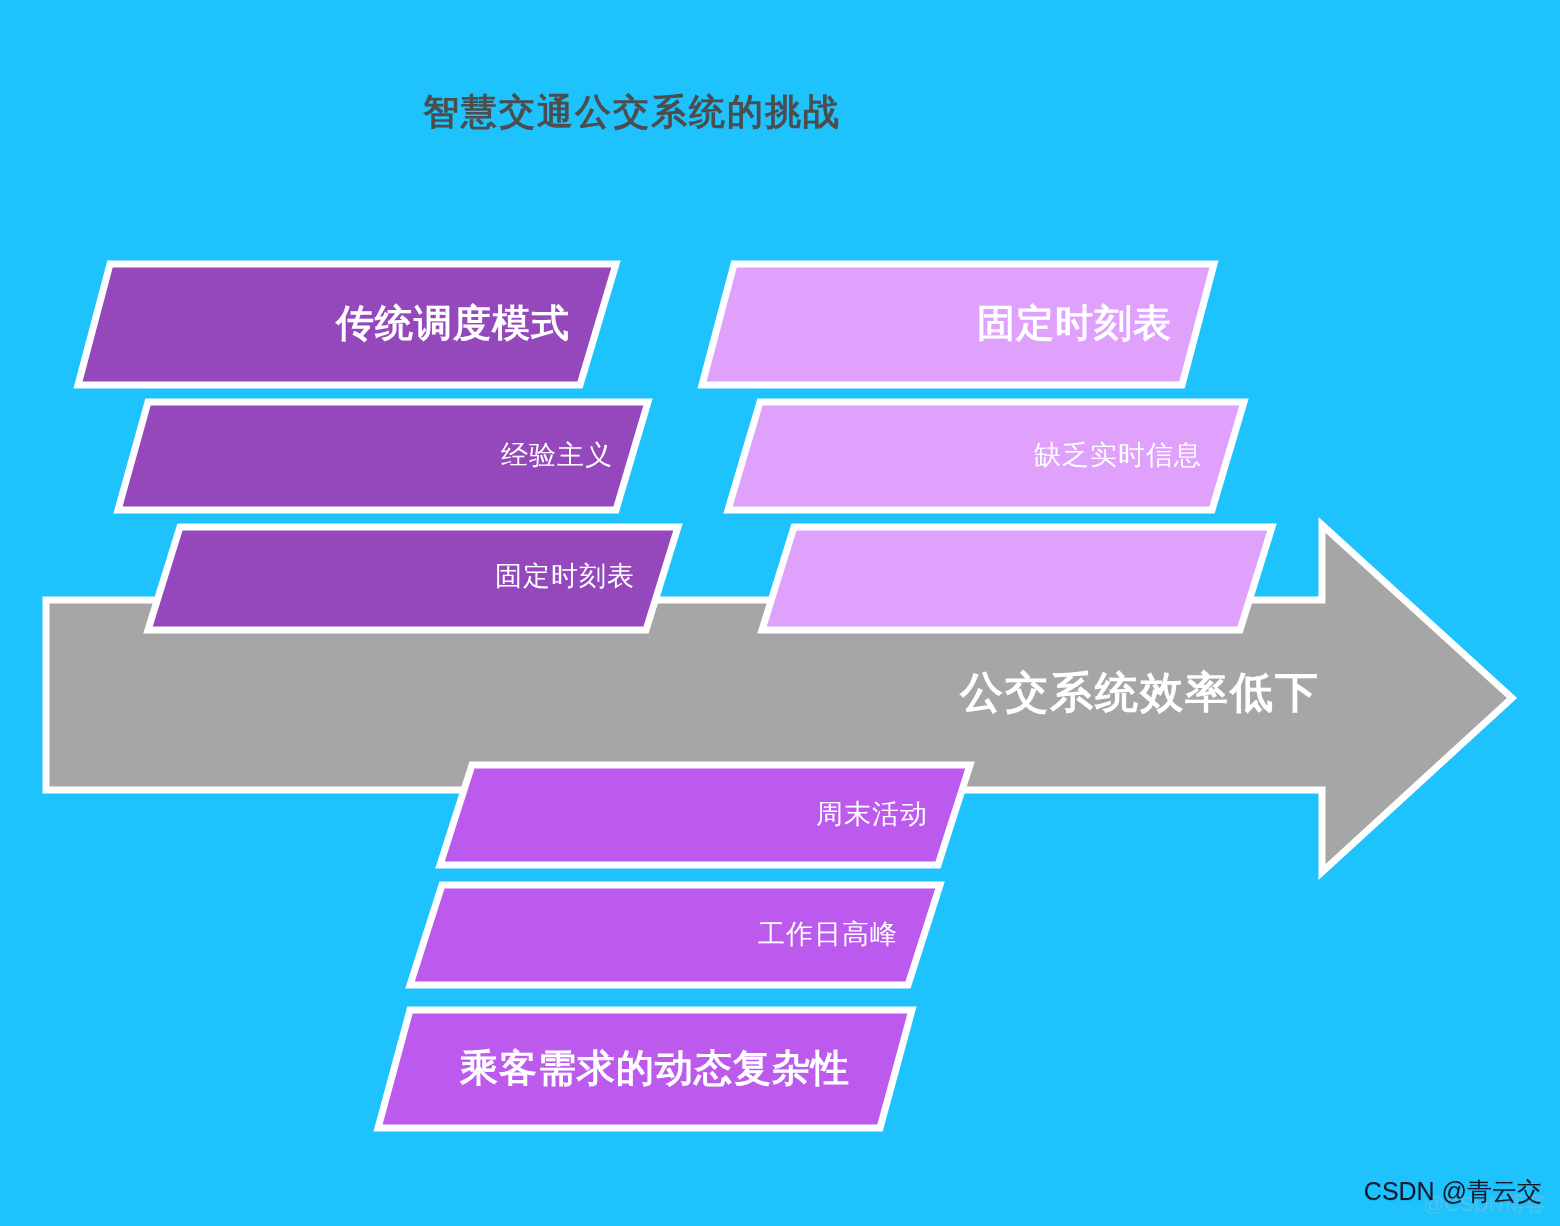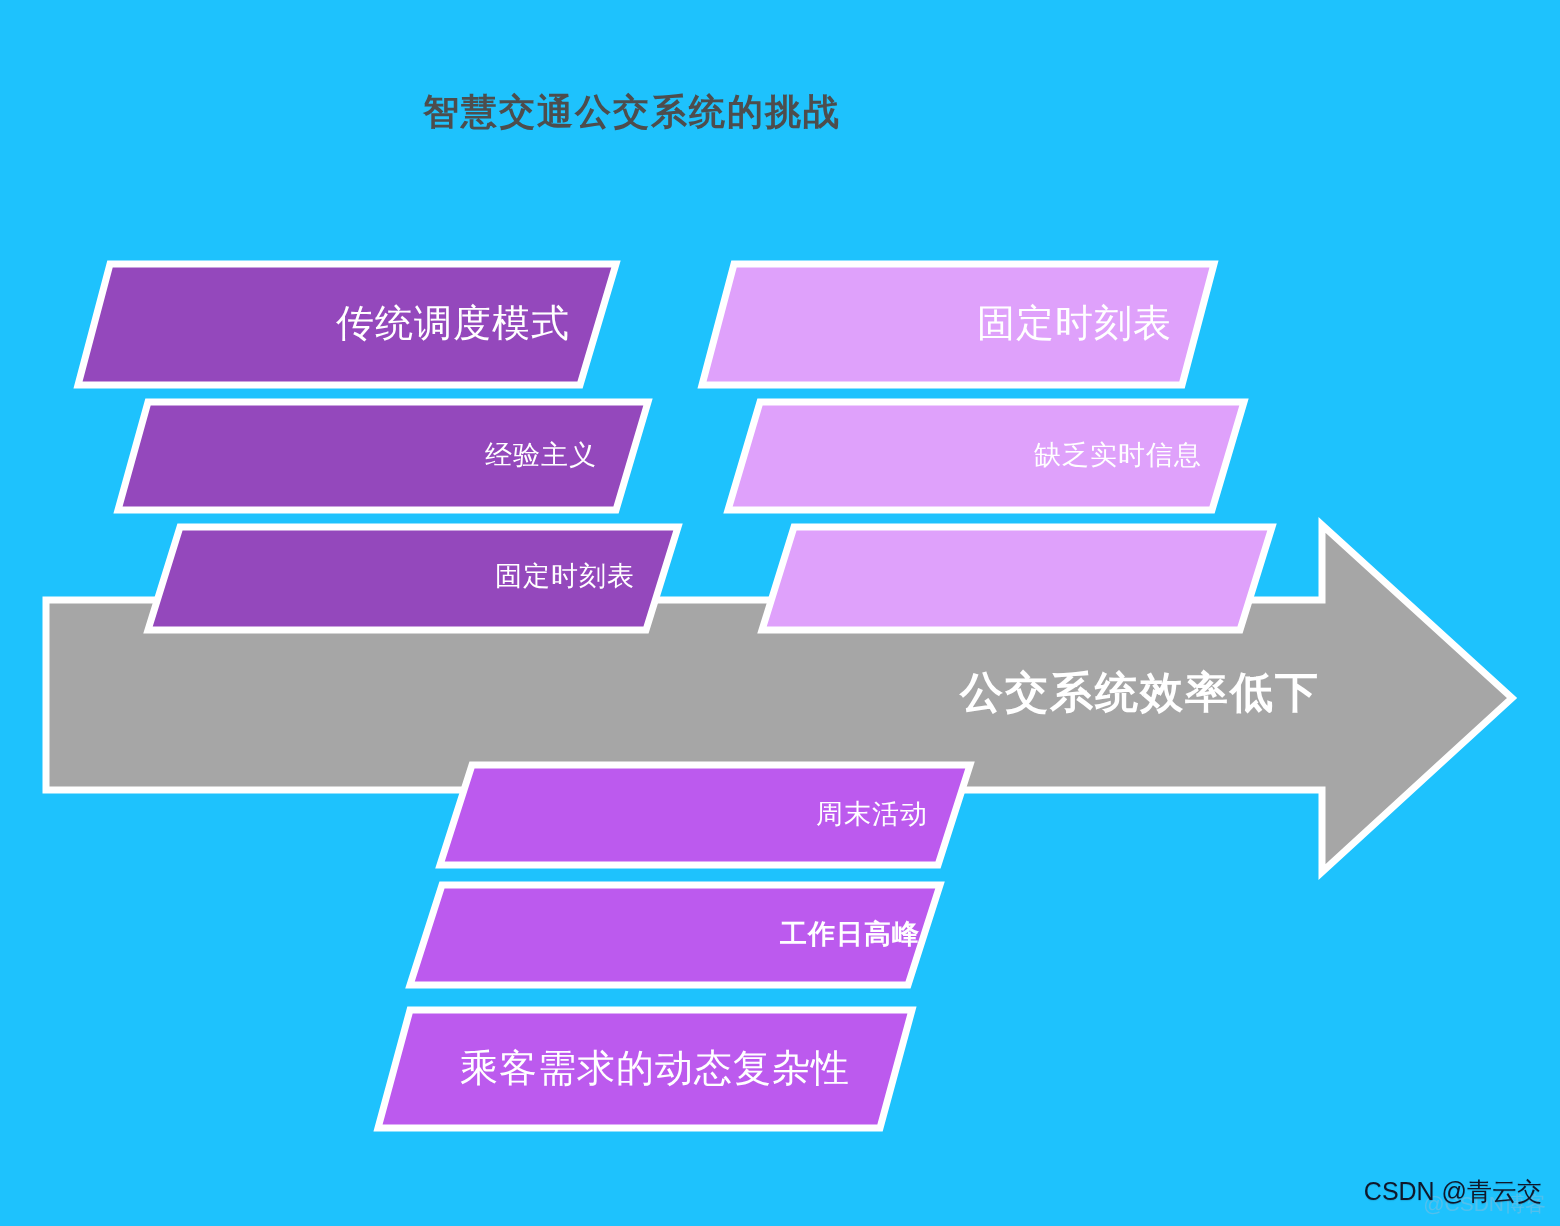--- a/index.html
+++ b/index.html
@@ -28,21 +28,21 @@
     height: 1226px;
   }
   .shape-label {
     position: absolute;
     color: #FFFFFF;
     white-space: nowrap;
     text-align: right;
     line-height: 1;
   }
   .lbl-head {
-    font-weight: normal;
+    font-weight: bold;
     font-size: 38px;
     letter-spacing: 1px;
   }
   .lbl-sub {
     font-weight: normal;
     font-size: 27px;
     letter-spacing: 1px;
   }
   #page-title {
     position: absolute;
@@ -109,28 +109,28 @@
     <polygon points="794,527 1272,527 1240,630 762,630" fill="#DFA1FB" stroke="#FFFFFF" stroke-width="7" stroke-linejoin="miter"></polygon>
 
     <polygon points="472,765 970,765 938,865 440,865" fill="#BC5AEE" stroke="#FFFFFF" stroke-width="7" stroke-linejoin="miter"></polygon>
     <polygon points="442,885 940,885 908,985 410,985" fill="#BC5AEE" stroke="#FFFFFF" stroke-width="7" stroke-linejoin="miter"></polygon>
     <polygon points="410,1010 912,1010 880,1128 378,1128" fill="#BC5AEE" stroke="#FFFFFF" stroke-width="7" stroke-linejoin="miter"></polygon>
   </svg>
 
   <div id="page-title">智慧交通公交系统的挑战</div>
 
   <div class="shape-label lbl-head" style="left:140px; top:304px; width:430px;">传统调度模式</div>
-  <div class="shape-label lbl-sub" style="left:172px; top:442px; width:425px;">经验主义</div>
+  <div class="shape-label lbl-sub" style="left:188px; top:442px; width:425px;">经验主义</div>
   <div class="shape-label lbl-sub" style="left:210px; top:563px; width:425px;">固定时刻表</div>
 
   <div class="shape-label lbl-head" style="left:760px; top:304px; width:412px;">固定时刻表</div>
   <div class="shape-label lbl-sub" style="left:790px; top:442px; width:412px;">缺乏实时信息</div>
 
   <div class="shape-label lbl-sub" style="left:500px; top:801px; width:428px;">周末活动</div>
-  <div class="shape-label lbl-sub" style="left:492px; top:921px; width:428px;font-weight:bold;">工作日高峰</div>
+  <div class="shape-label lbl-sub" style="left:470px; top:921px; width:428px;">工作日高峰</div>
   <div class="shape-label lbl-head" style="left:440px; top:1049px; width:430px; text-align:center;">乘客需求的动态复杂性</div>
 
   <div id="arrow-label">公交系统效率低下</div>
 
   <div id="watermark">
     <div id="watermark-back">@CSDN博客</div>
     <div id="watermark-front">CSDN @青云交</div>
   </div>
 
 </div>

